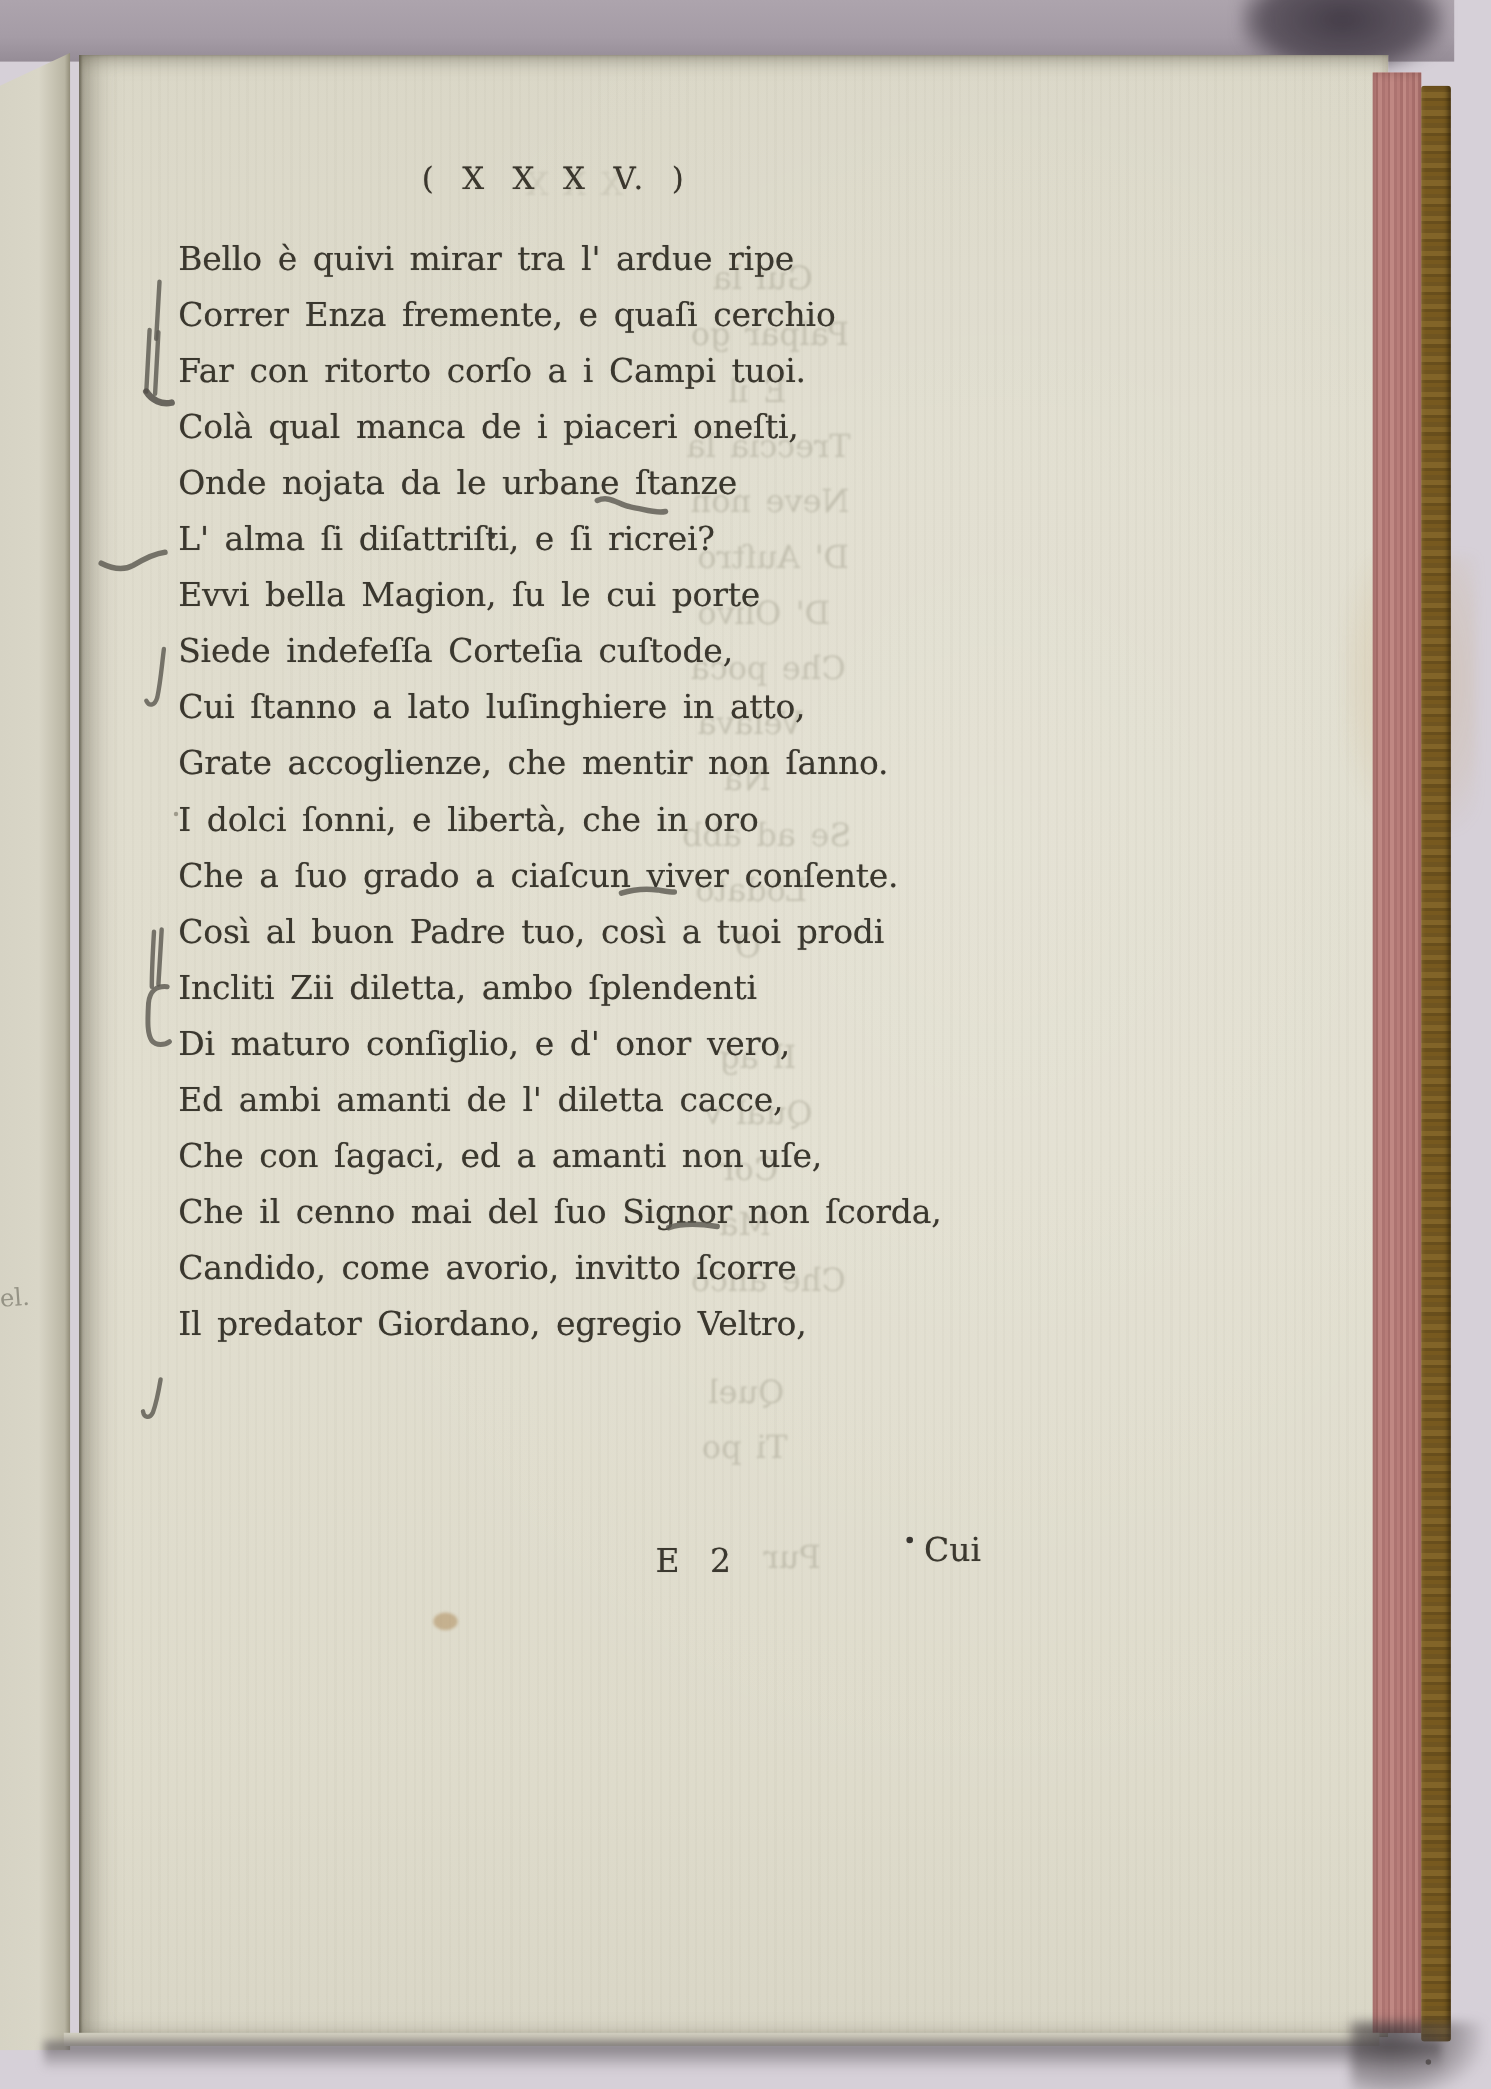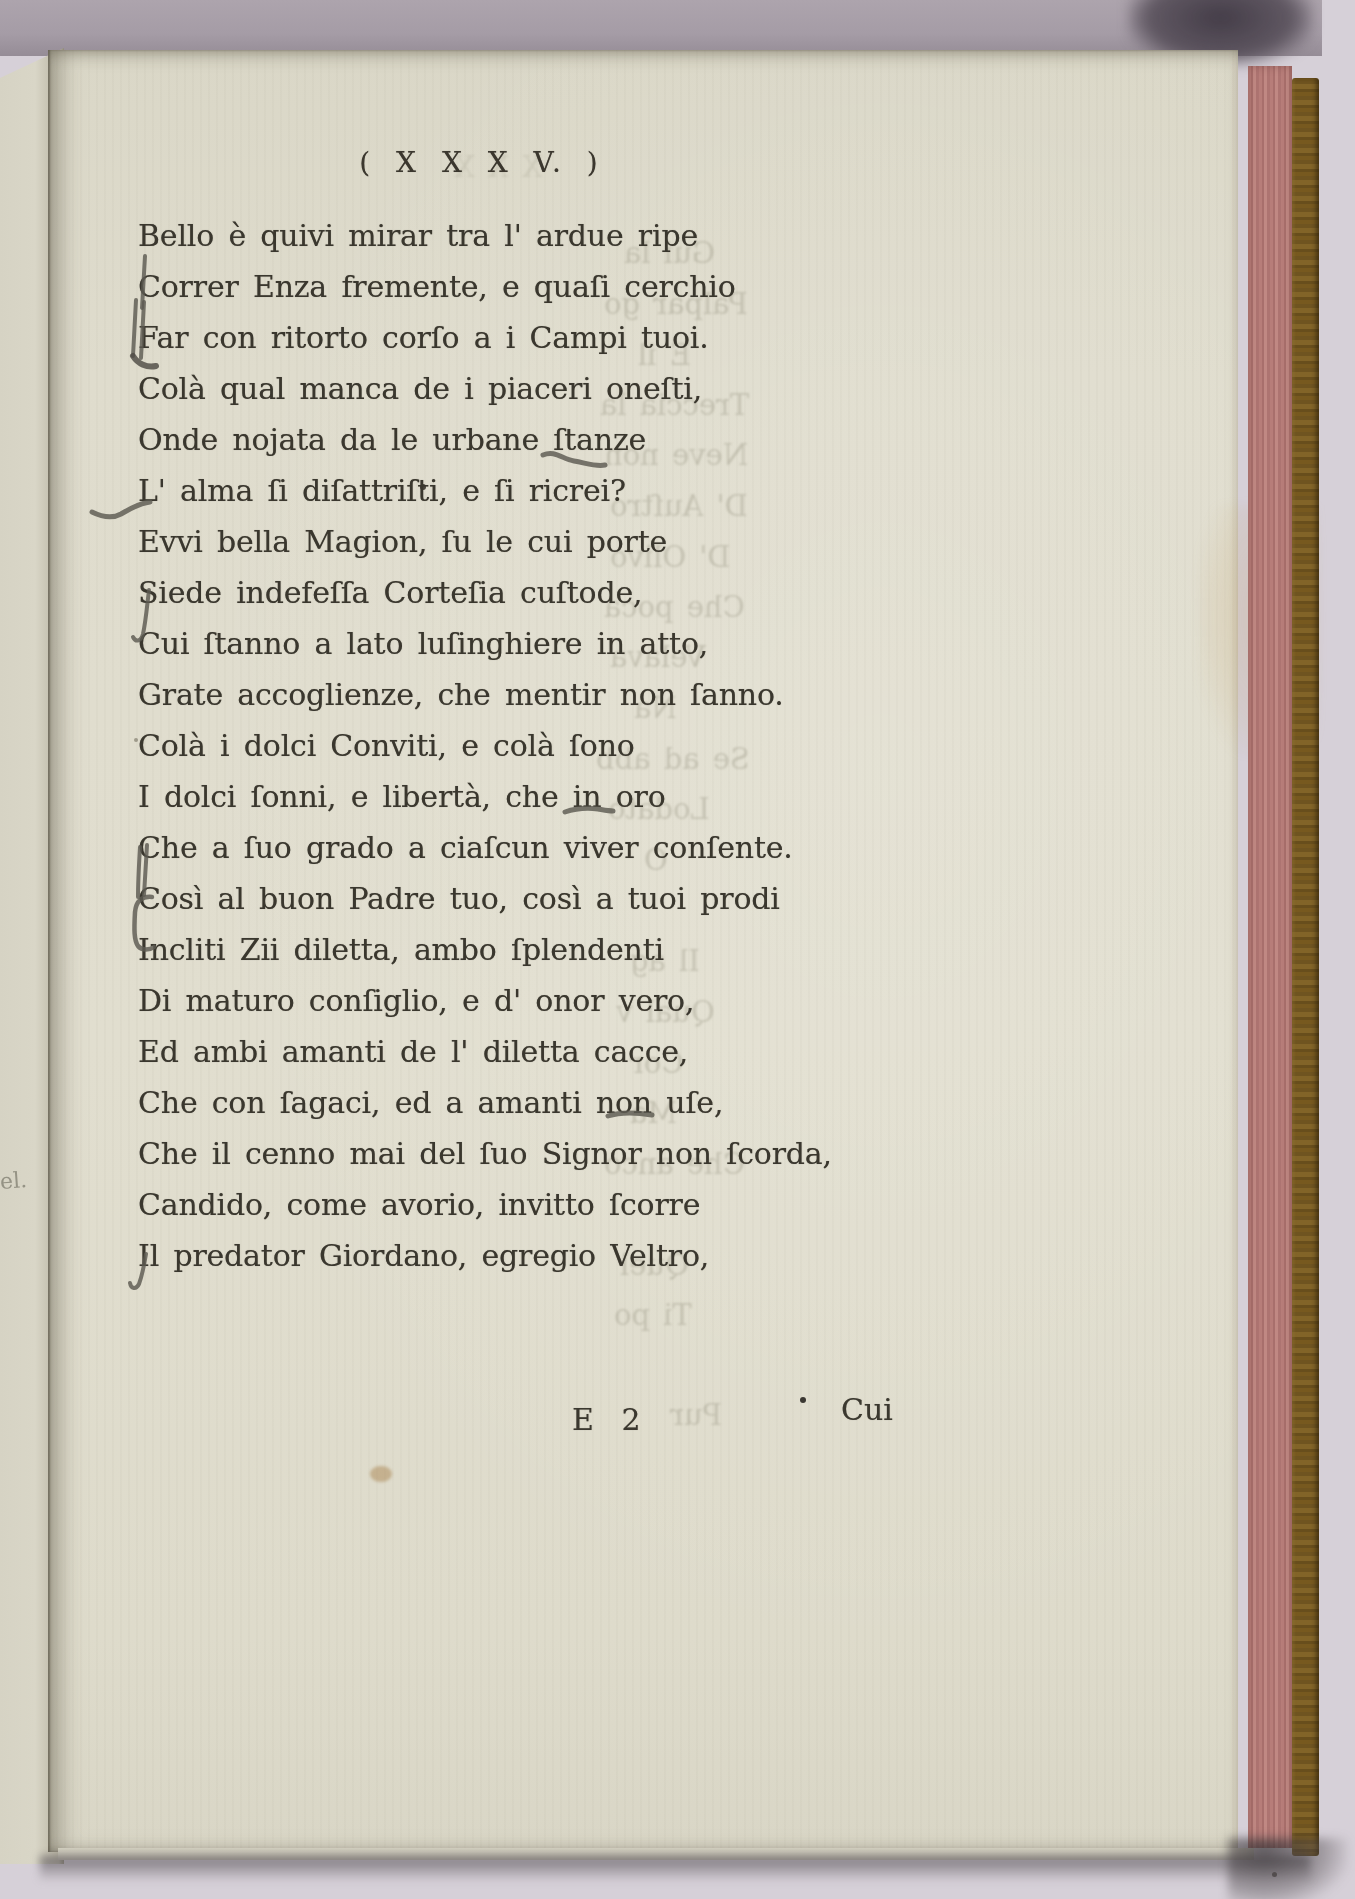--- a/index.html
+++ b/index.html
@@ -29,21 +29,21 @@
     clip-path:polygon(0 30px,100% 0,100% 100%,0 100%);
   }
   .flyleaf-note{
     position:absolute;left:0px;top:1168px;
     font-size:22px;color:rgba(95,92,80,.55);
     transform:rotate(-4deg);
   }
 
   
   .page{
-    position:absolute;left:48px;top:50px;width:1190px;height:1802px;
+    position:absolute;left:72px;top:50px;width:1190px;height:1802px;
     background:
       radial-gradient(ellipse at 70% 40%, rgba(255,255,250,.14) 0%, rgba(255,255,250,0) 60%),
       linear-gradient(180deg,#dad7c7 0%,#dfdccd 18%,#e1decf 55%,#dedbcb 88%,#d9d6c6 100%);
     box-shadow:
       inset 16px 0 26px -8px rgba(80,75,58,.55),
       inset 2px 0 2px rgba(70,66,52,.5),
       inset 0 12px 16px -10px rgba(100,95,80,.45),
       inset 0 -10px 12px -8px rgba(120,115,100,.35),
       inset -8px 0 12px -8px rgba(140,115,90,.3);
   }
@@ -69,21 +69,20 @@
   }
   .sig{
     position:absolute;left:524px;top:1352px;
     font-size:30px;word-spacing:18px;color:#3b382f;
     text-shadow:0 0 .7px rgba(59,55,46,.5);
   }
   .catchword{
     position:absolute;left:768px;top:1342px;
     font-size:30px;color:#3b382f;
     text-shadow:0 0 .7px rgba(59,55,46,.5);
-    margin-left:25px;
   }
 
   
   .bt{
     position:absolute;
     font-size:29px;color:#8e8b78;opacity:.34;
     transform:scaleX(-1);
     filter:blur(1.1px);
     white-space:nowrap;
     letter-spacing:0;word-spacing:4px;
@@ -190,21 +189,20 @@
       <div>Bello è quivi mirar tra l' ardue ripe</div>
       <div>Correr Enza fremente, e quaſi cerchio</div>
       <div>Far con ritorto corſo a i Campi tuoi.</div>
       <div>Colà qual manca de i piaceri oneſti,</div>
       <div>Onde nojata da le urbane ſtanze</div>
       <div>L' alma ſi diſattriſti, e ſi ricrei?</div>
       <div>Evvi bella Magion, ſu le cui porte</div>
       <div>Siede indefeſſa Corteſia cuſtode,</div>
       <div>Cui ſtanno a lato luſinghiere in atto,</div>
       <div>Grate accoglienze, che mentir non ſanno.</div>
-      <div>Colà i dolci Conviti, e colà ſono</div>
       <div>I dolci ſonni, e libertà, che in oro</div>
       <div>Che a ſuo grado a ciaſcun viver conſente.</div>
       <div>Così al buon Padre tuo, così a tuoi prodi</div>
       <div>Incliti Zii diletta, ambo ſplendenti</div>
       <div>Di maturo conſiglio, e d' onor vero,</div>
       <div>Ed ambi amanti de l' diletta cacce,</div>
       <div>Che con ſagaci, ed a amanti non uſe,</div>
       <div>Che il cenno mai del ſuo Signor non ſcorda,</div>
       <div>Candido, come avorio, invitto ſcorre</div>
       <div>Il predator Giordano, egregio Veltro,</div>

